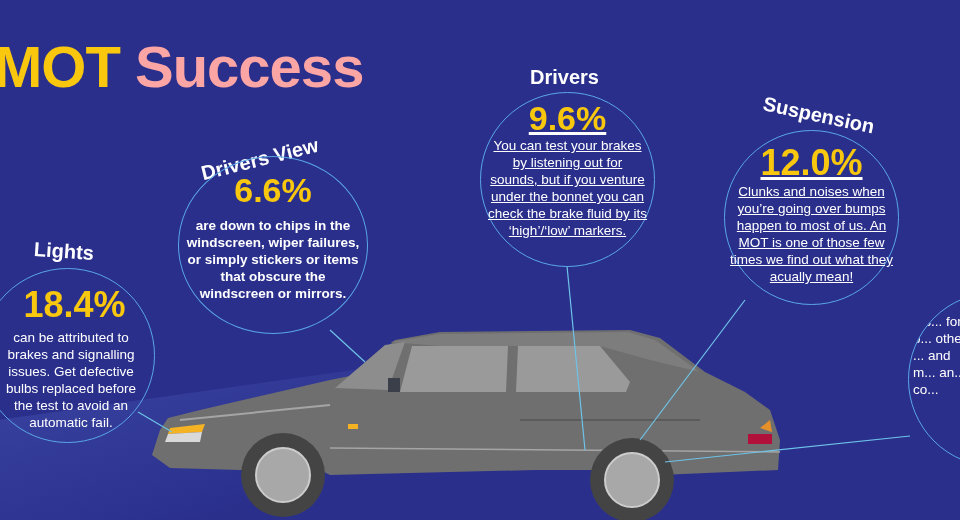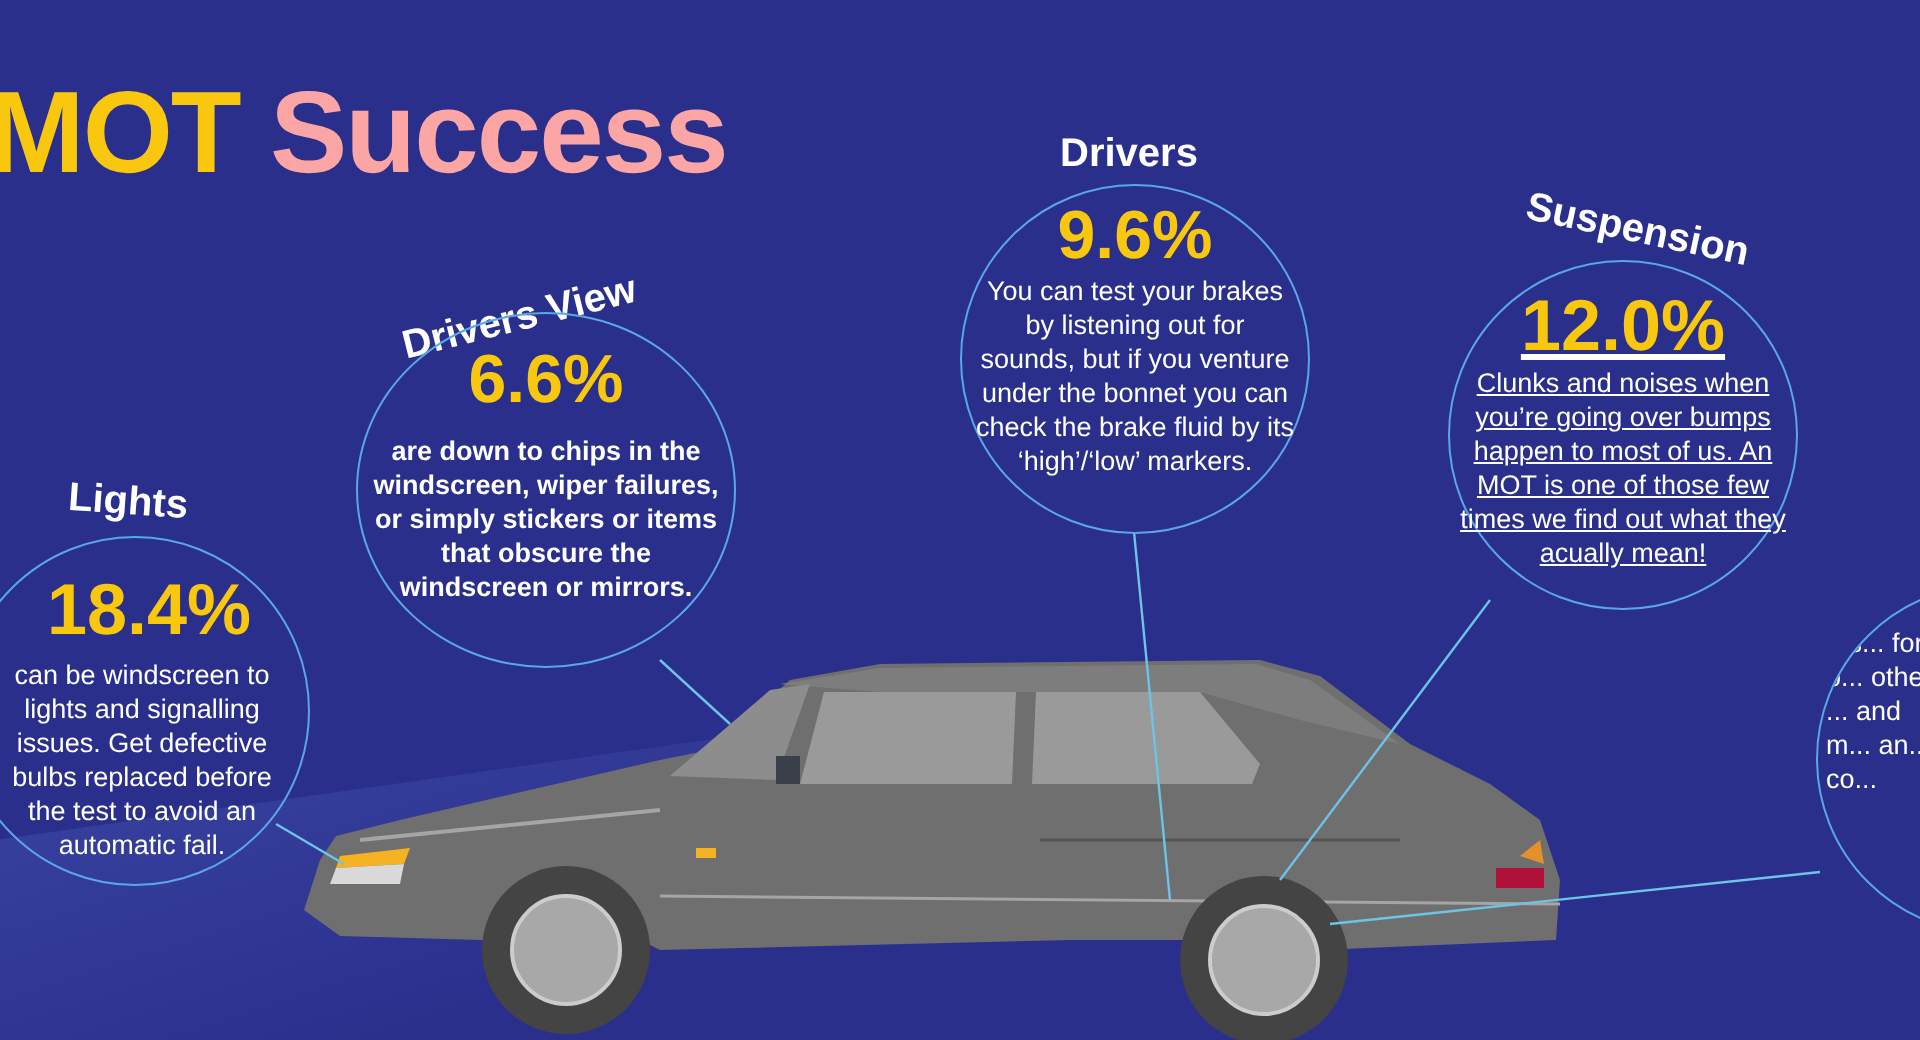--- a/index.html
+++ b/index.html
@@ -84,31 +84,31 @@
   <line x1="138" y1="412" x2="172" y2="432" stroke="#6ec3e8" stroke-width="1.2"></line>
   <line x1="330" y1="330" x2="365" y2="362" stroke="#6ec3e8" stroke-width="1.2"></line>
   <line x1="567" y1="266" x2="585" y2="450" stroke="#6ec3e8" stroke-width="1.2"></line>
   <line x1="745" y1="300" x2="640" y2="440" stroke="#6ec3e8" stroke-width="1.2"></line>
   <line x1="910" y1="436" x2="665" y2="462" stroke="#6ec3e8" stroke-width="1.2"></line>
 </svg>
 
 <div class="cat" style="left:34px; top:240px; transform:rotate(4deg);">Lights</div>
 <div class="bubble" style="left:-20px; top:268px; width:175px; height:175px; padding-top:18px;">
   <span class="pct" style="font-size:36px; margin-left:14px;">18.4%</span>
-  <span class="desc" style="margin:6px 0 0 20px; width:140px;">can be windscreen to lights and signalling issues.  Get defective bulbs replaced before the test to avoid an automatic fail.</span>
+  <span class="desc" style="margin:6px 0 0 20px; width:140px;">can be attributed to brakes and signalling issues.  Get defective bulbs replaced before the test to avoid an automatic fail.</span>
 </div>
 
 <div class="cat" style="left:200px; top:148px; transform:rotate(-14deg);">Drivers View</div>
 <div class="bubble" style="left:178px; top:156px; width:190px; height:178px; padding-top:16px;">
   <span class="pct" style="font-size:34px;">6.6%</span>
   <span class="desc" style="margin:10px auto 0; width:175px;font-weight:bold;">are down to chips in the windscreen, wiper failures, or simply stickers or items that obscure the windscreen or mirrors.</span>
 </div>
 
 <div class="cat" style="left:530px; top:66px;">Drivers</div>
-<div class="bubble" style="left:480px; top:92px; width:175px; height:175px; padding-top:8px;">
+<div class="bubble" style="left:480px; top:92px; width:175px; height:175px; padding-top:8px;text-decoration:underline;">
   <span class="pct" style="font-size:34px;">9.6%</span>
   <span class="desc" style="margin:2px auto 0; width:160px;">You can test your brakes by listening out for sounds, but if you venture under the bonnet you can check the brake fluid by its ‘high’/‘low’ markers.</span>
 </div>
 
 <div class="cat" style="left:762px; top:104px; transform:rotate(12deg);">Suspension</div>
 <div class="bubble" style="left:724px; top:130px; width:175px; height:175px; padding-top:14px;text-decoration:underline;">
   <span class="pct" style="font-size:36px;">12.0%</span>
   <span class="desc" style="margin:2px auto 0; width:165px;">Clunks and noises when you’re going over bumps happen to most of us. An MOT is one of those few times we find out what they acually mean!</span>
 </div>
 

